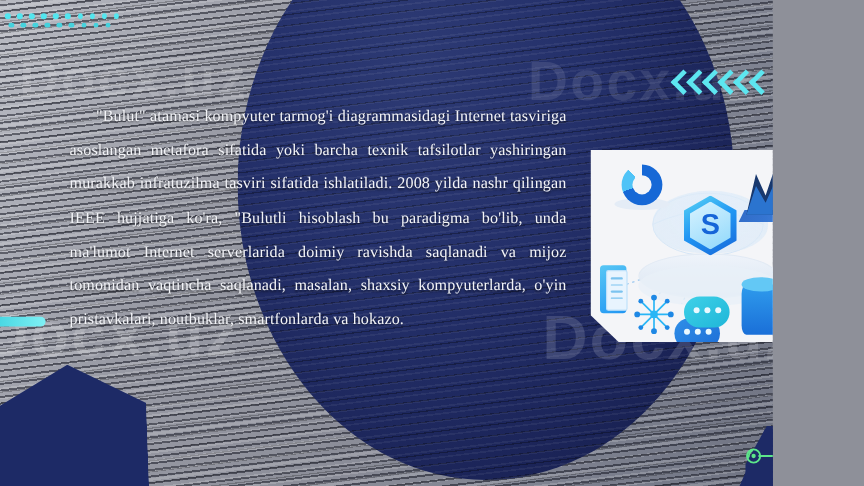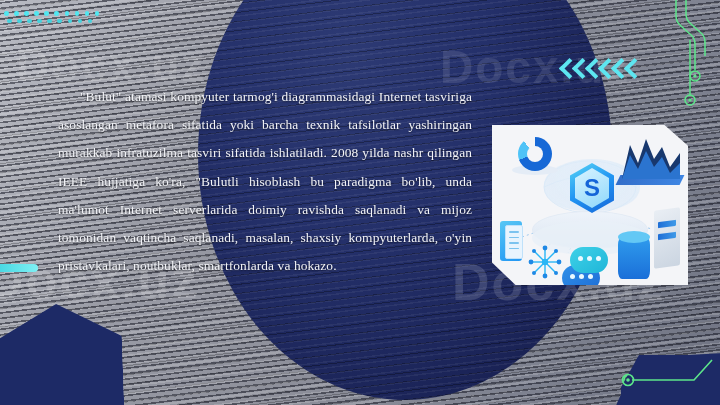--- a/index.html
+++ b/index.html
@@ -5,21 +5,21 @@
   * { margin:0; padding:0; box-sizing:border-box; }
   html,body { width:720px; height:405px; overflow:hidden; }
   body {
     font-family:"Liberation Serif", serif;
     background:#8e9099;
     position:relative;
   }
 
   #slide {
     position:absolute; inset:0;
-    width:720px; height:405px;
+    width:644px; height:405px;
     overflow:hidden;
     background:
       repeating-linear-gradient(-7deg,
         rgba(20,22,34,0.55) 0px, rgba(20,22,34,0.55) 1.6px,
         rgba(255,255,255,0.0) 1.6px, rgba(255,255,255,0.0) 5.4px),
       repeating-linear-gradient(-7deg,
         rgba(255,255,255,0.16) 0px, rgba(255,255,255,0.16) 2.2px,
         rgba(0,0,0,0.0) 2.2px, rgba(0,0,0,0.0) 7.5px),
       repeating-linear-gradient(173deg,
         rgba(0,0,0,0.22) 0px, rgba(0,0,0,0.22) 1px,

